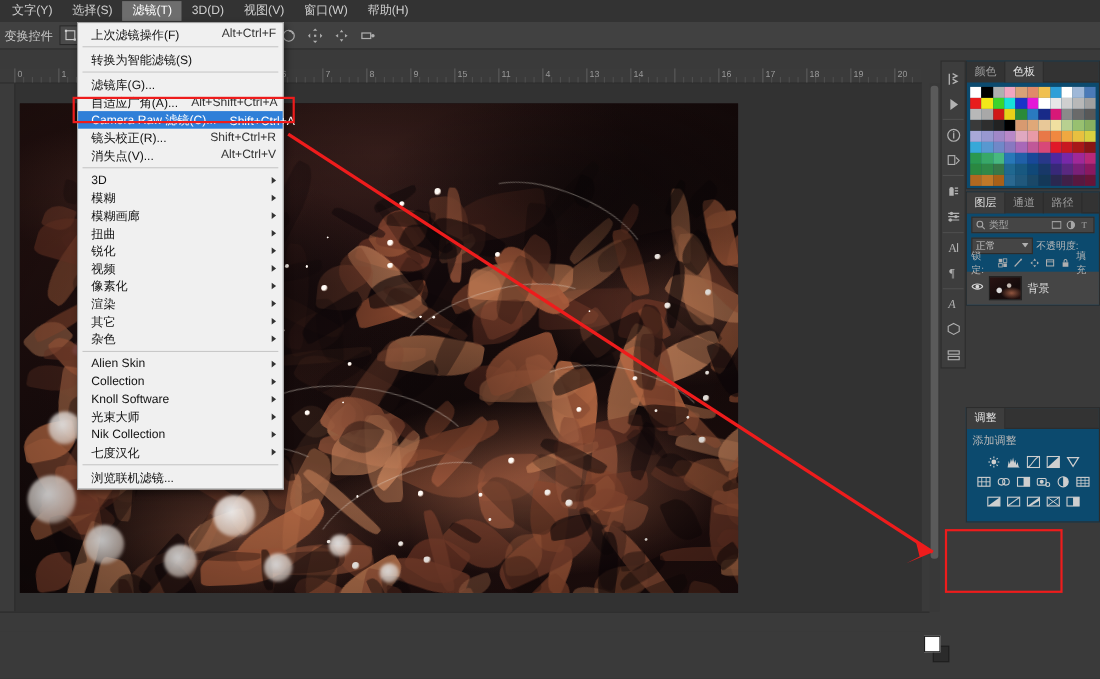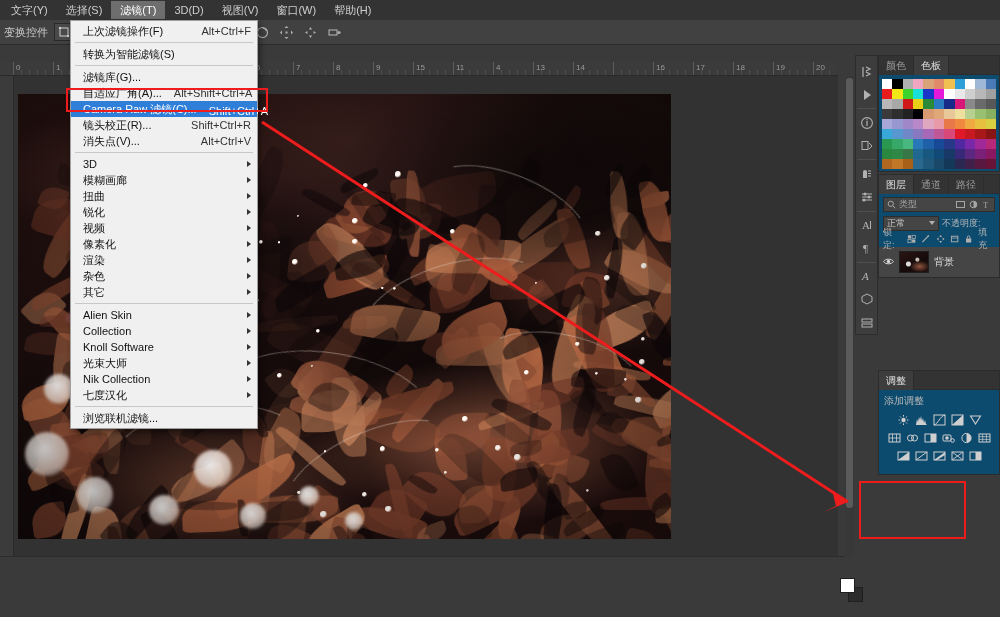--- a/index.html
+++ b/index.html
@@ -834,20 +834,24 @@
       <div class="dd-item">
         <span class="lbl">消失点(V)...</span>
         <span class="sc">Alt+Ctrl+V</span>
       </div>
       <div class="dd-sep"></div>
       <div class="dd-item">
         <span class="lbl">3D</span>
         <span class="arw"></span>
       </div>
       <div class="dd-item">
+        <span class="lbl">模糊</span>
+        <span class="arw"></span>
+      </div>
+      <div class="dd-item">
         <span class="lbl">模糊画廊</span>
         <span class="arw"></span>
       </div>
       <div class="dd-item">
         <span class="lbl">扭曲</span>
         <span class="arw"></span>
       </div>
       <div class="dd-item">
         <span class="lbl">锐化</span>
         <span class="arw"></span>
@@ -858,25 +862,25 @@
       </div>
       <div class="dd-item">
         <span class="lbl">像素化</span>
         <span class="arw"></span>
       </div>
       <div class="dd-item">
         <span class="lbl">渲染</span>
         <span class="arw"></span>
       </div>
       <div class="dd-item">
+        <span class="lbl">其它</span>
+        <span class="arw"></span>
+      </div>
+      <div class="dd-item">
         <span class="lbl">杂色</span>
-        <span class="arw"></span>
-      </div>
-      <div class="dd-item">
-        <span class="lbl">其它</span>
         <span class="arw"></span>
       </div>
       <div class="dd-sep"></div>
       <div class="dd-item">
         <span class="lbl">Alien Skin</span>
         <span class="arw"></span>
       </div>
       <div class="dd-item">
         <span class="lbl">Collection</span>
         <span class="arw"></span>

